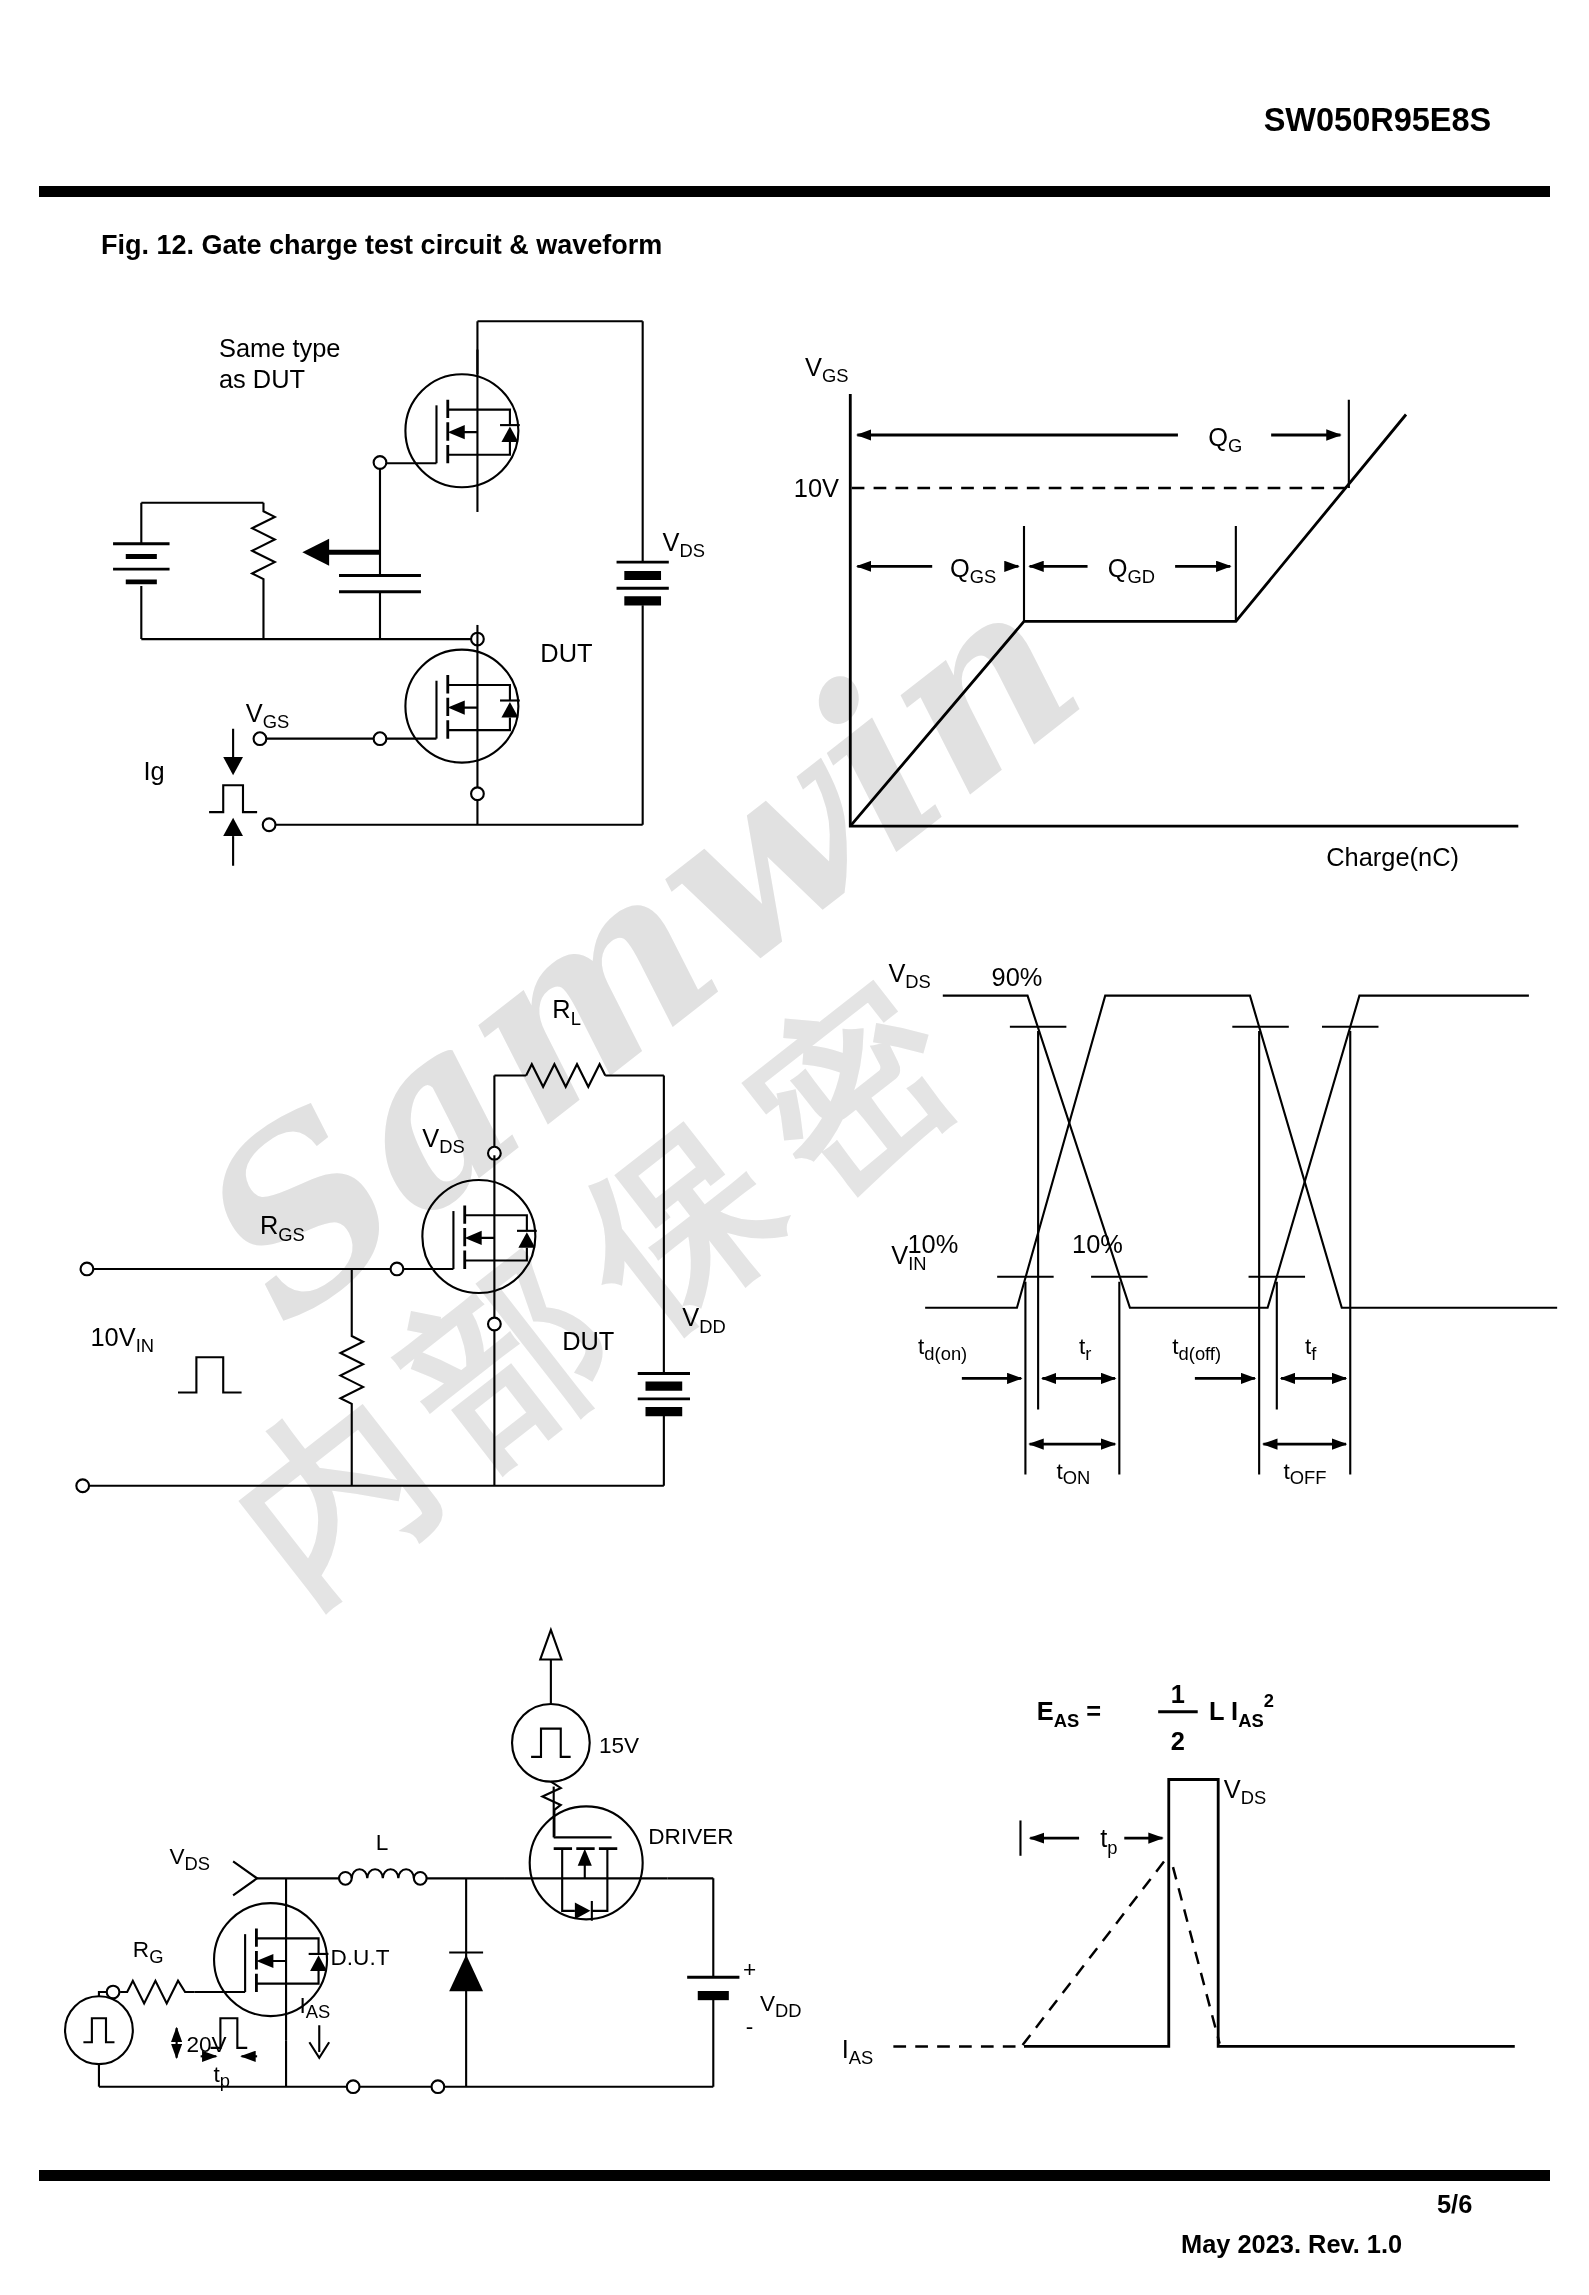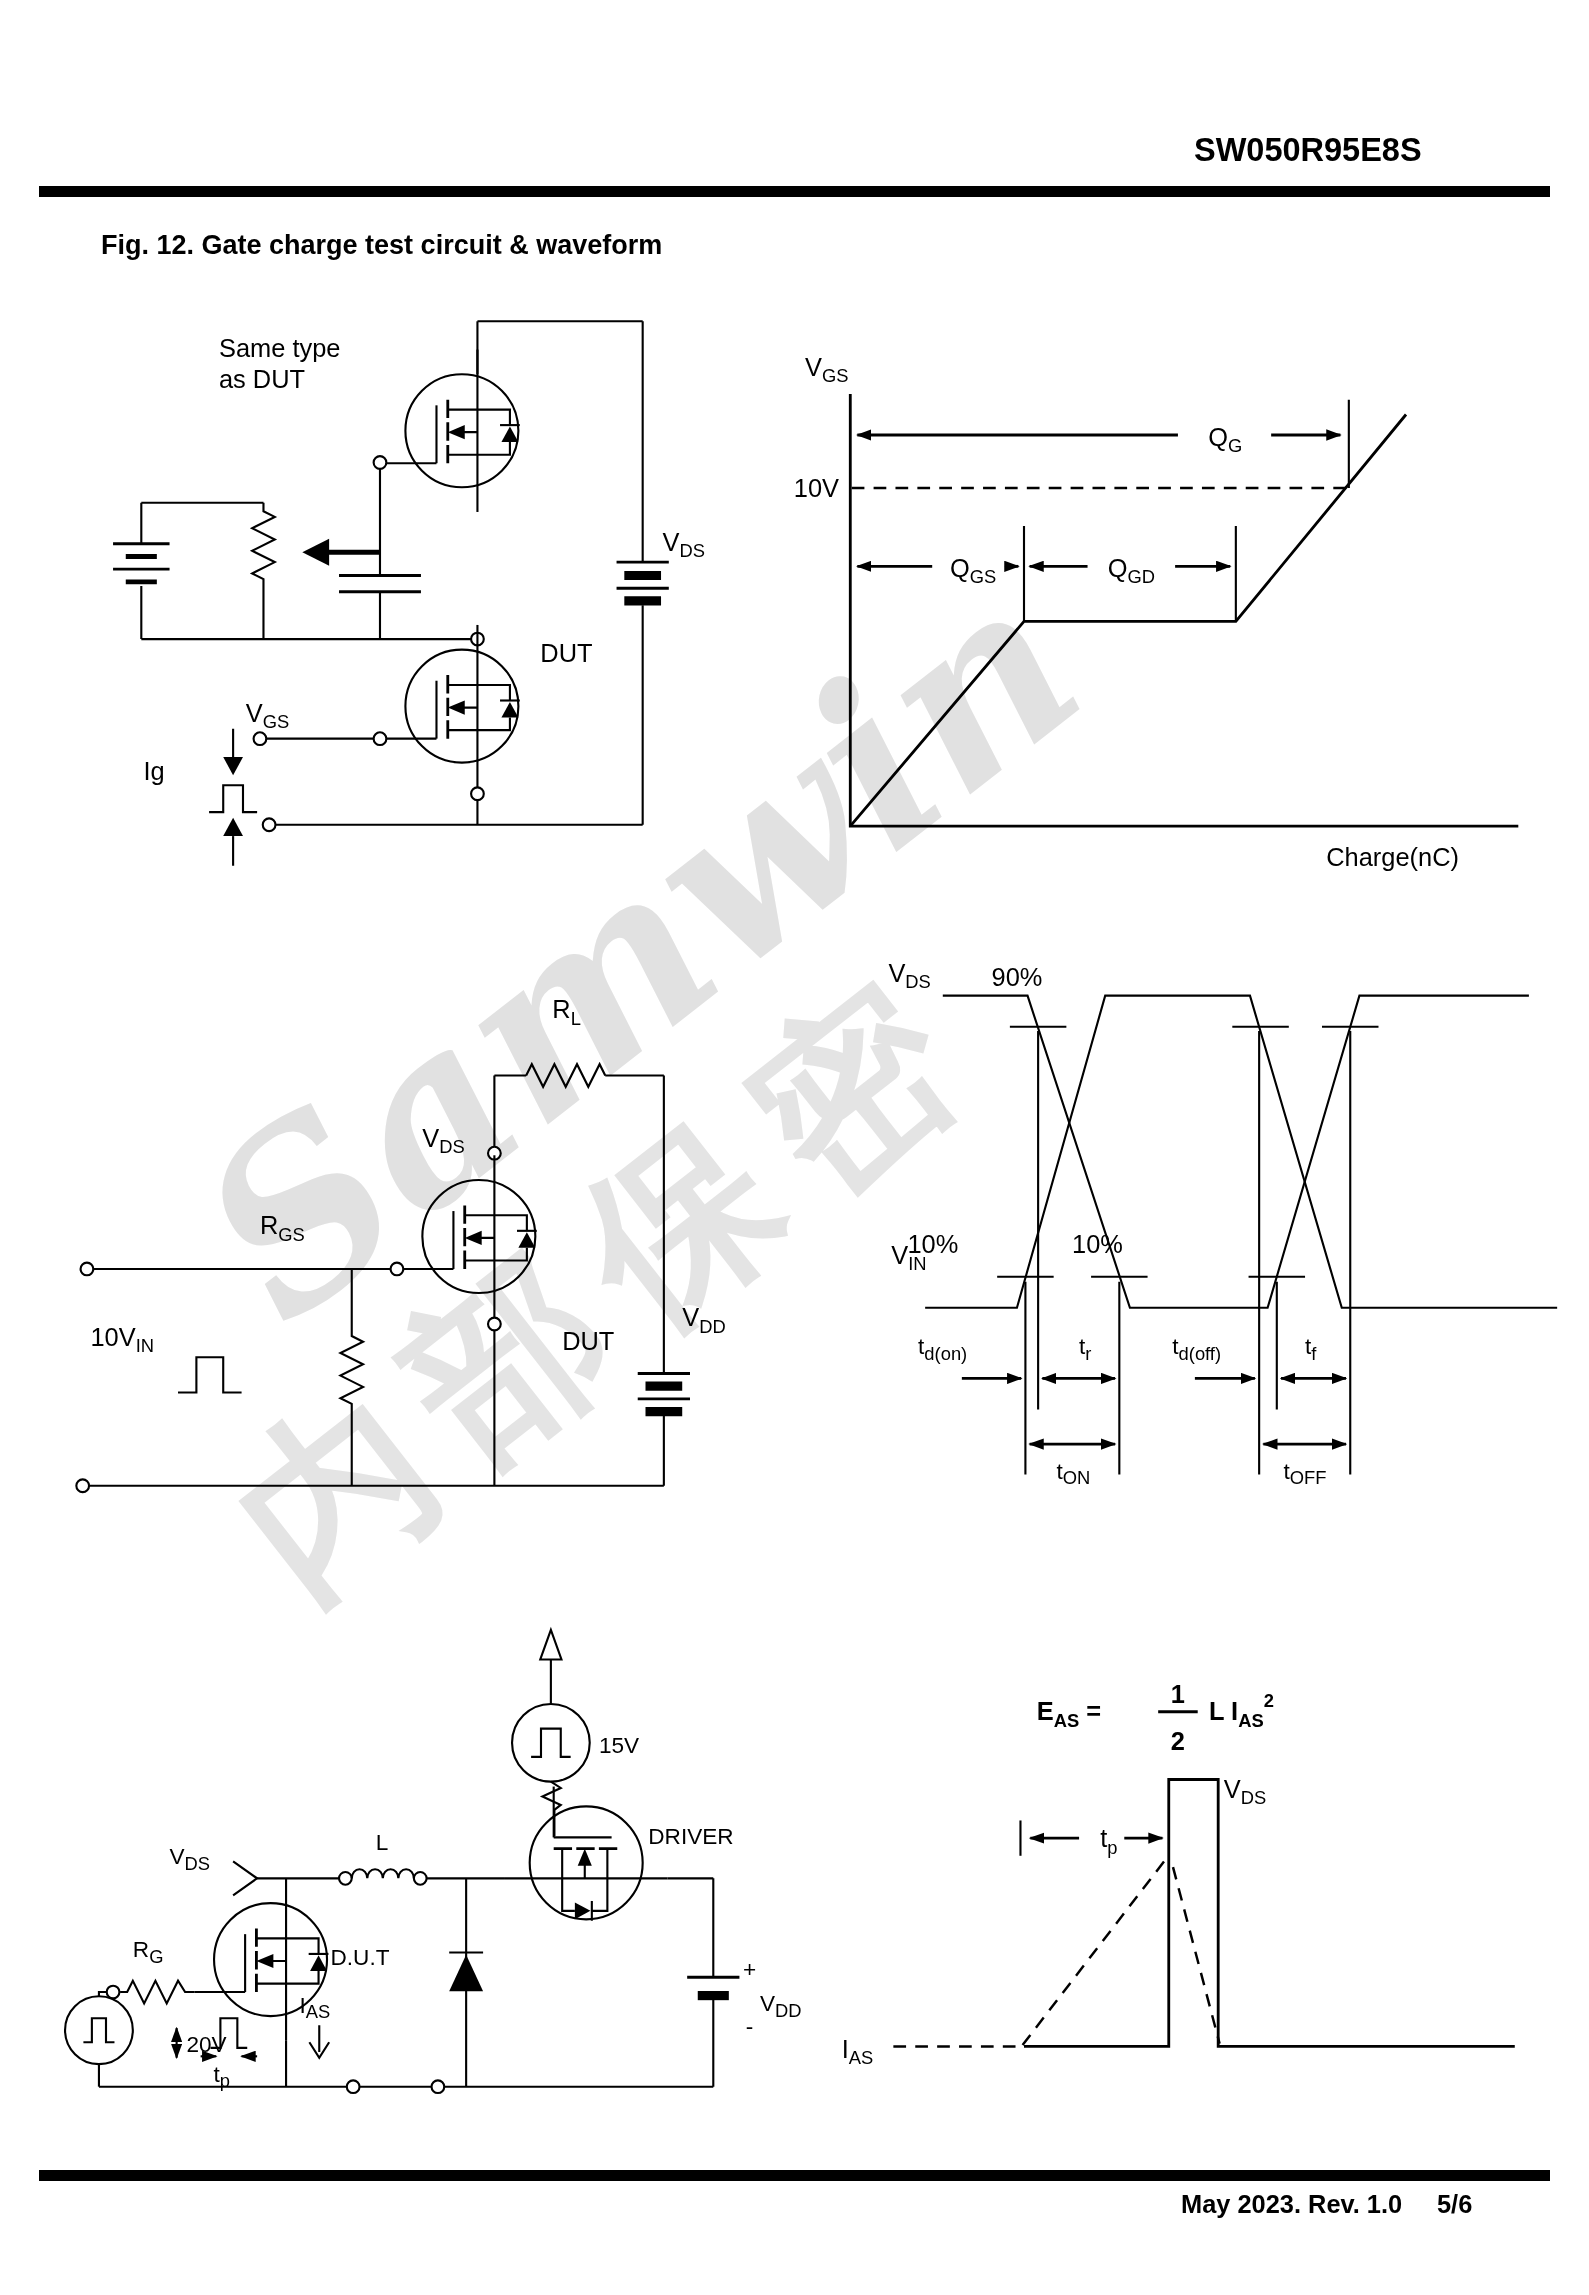--- a/index.html
+++ b/index.html
@@ -3,35 +3,35 @@
 <meta charset="utf-8">
 <style>
   html,body{margin:0;padding:0;background:#888;}
   #page{position:relative;width:1589px;height:2295px;background:#ffffff;overflow:hidden;
         font-family:"Liberation Sans",sans-serif;color:#000;}
   .abs{position:absolute;}
   
   #logo{left:41px;top:55px;font-family:"DejaVu Serif",serif;font-style:italic;font-weight:bold;
         font-size:90px;line-height:92px;letter-spacing:-1.4px;}
   #logo sup{font-size:32.5px;font-style:normal;vertical-align:45px;}
-  #partno{left:1194px;top:132px;width:367px;text-align:left;font-weight:bold;font-size:32.5px;}
+  #partno{left:1194px;top:102px;width:367px;text-align:center;font-weight:bold;font-size:32.5px;}
   .rule{background:#000;}
   #rule-top{left:39px;top:186px;width:1511px;height:10.6px;}
   #rule-bottom{left:39px;top:2170px;width:1511px;height:10.6px;}
   
   .figtitle{left:101px;font-weight:bold;font-size:27px;white-space:nowrap;}
   
   .wm{font-family:"DejaVu Serif",serif;font-weight:bold;color:#e1e1e1;white-space:nowrap;
       transform:rotate(-38deg);z-index:0;}
   #wm1{left:127px;top:812px;font-style:italic;font-size:233px;}
   #wm2{left:170px;top:1158px;font-size:187px;letter-spacing:32px;color:#e4e4e4;}
   
   .foot{top:2190px;font-weight:bold;font-size:25.4px;white-space:nowrap;}
   #foot-copy{left:79px;}
-  #foot-rev{left:1181px;}
+  #foot-rev{left:1181px;margin-top:40px;}
   #foot-page{left:1437px;}
   
   #art{left:0;top:0;z-index:1;}
   .w{fill:none;stroke:#000;stroke-width:3px;}
   .w4{fill:none;stroke:#000;stroke-width:4px;}
   .thick{fill:none;stroke:#000;stroke-width:13px;}
   .dim{fill:none;stroke:#000;stroke-width:4px;}
   .dash{fill:none;stroke:#000;stroke-width:3.5px;stroke-dasharray:18 13;}
   .fill{fill:#000;stroke:none;}
   .term{fill:#fff;stroke:#000;stroke-width:3px;}

